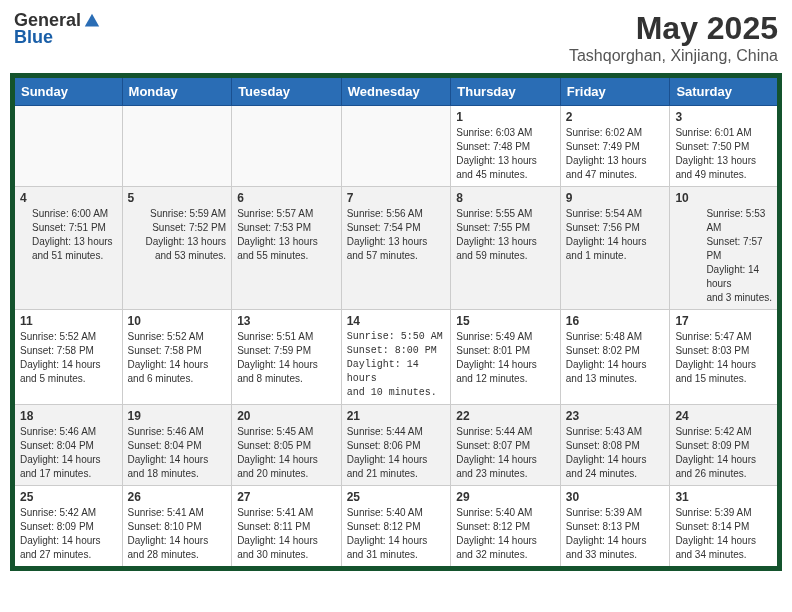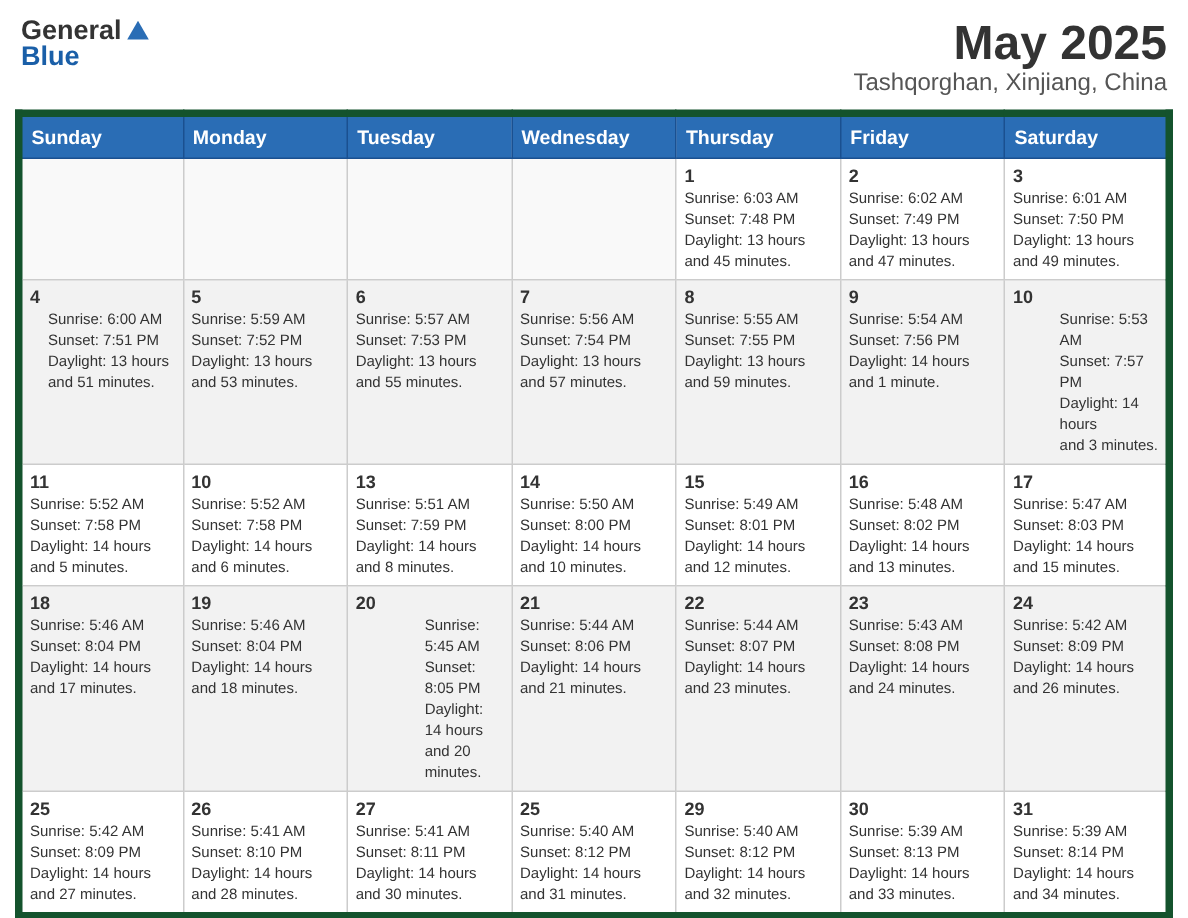--- a/index.html
+++ b/index.html
@@ -161,21 +161,21 @@
       <tr class="row-even">
         <td>
           <span class="day-number">4</span>
           <div class="day-info" style="white-space: pre-line; margin-left: 12px;">Sunrise: 6:00 AM
 Sunset: 7:51 PM
 Daylight: 13 hours
 and 51 minutes.</div>
         </td>
         <td>
           <span class="day-number">5</span>
-          <div class="day-info" style="white-space: pre-line;">Sunrise: 5:59 AM
+          <div class="day-info" style="white-space: pre-line; text-align: right;">Sunrise: 5:59 AM
 Sunset: 7:52 PM
 Daylight: 13 hours
 and 53 minutes.</div>
         </td>
         <td>
           <span class="day-number">6</span>
           <div class="day-info" style="white-space: pre-line;">Sunrise: 5:57 AM
 Sunset: 7:53 PM
 Daylight: 13 hours
 and 55 minutes.</div>
@@ -226,21 +226,21 @@
         </td>
         <td>
           <span class="day-number">13</span>
           <div class="day-info" style="white-space: pre-line;">Sunrise: 5:51 AM
 Sunset: 7:59 PM
 Daylight: 14 hours
 and 8 minutes.</div>
         </td>
         <td>
           <span class="day-number">14</span>
-          <div class="day-info" style="white-space: pre-line;">Sunrise: 5:50 AM
+          <div class="day-info" style="white-space: pre-line; font-family: Liberation Mono, monospace;">Sunrise: 5:50 AM
 Sunset: 8:00 PM
 Daylight: 14 hours
 and 10 minutes.</div>
         </td>
         <td>
           <span class="day-number">15</span>
           <div class="day-info" style="white-space: pre-line;">Sunrise: 5:49 AM
 Sunset: 8:01 PM
 Daylight: 14 hours
 and 12 minutes.</div>
@@ -270,21 +270,21 @@
         </td>
         <td>
           <span class="day-number">19</span>
           <div class="day-info" style="white-space: pre-line;">Sunrise: 5:46 AM
 Sunset: 8:04 PM
 Daylight: 14 hours
 and 18 minutes.</div>
         </td>
         <td>
           <span class="day-number">20</span>
-          <div class="day-info" style="white-space: pre-line; margin-left: 46px;">Sunrise: 5:45 AM
+          <div class="day-info" style="white-space: pre-line;">Sunrise: 5:45 AM
 Sunset: 8:05 PM
 Daylight: 14 hours
 and 20 minutes.</div>
         </td>
         <td>
           <span class="day-number">21</span>
           <div class="day-info" style="white-space: pre-line;">Sunrise: 5:44 AM
 Sunset: 8:06 PM
 Daylight: 14 hours
 and 21 minutes.</div>

